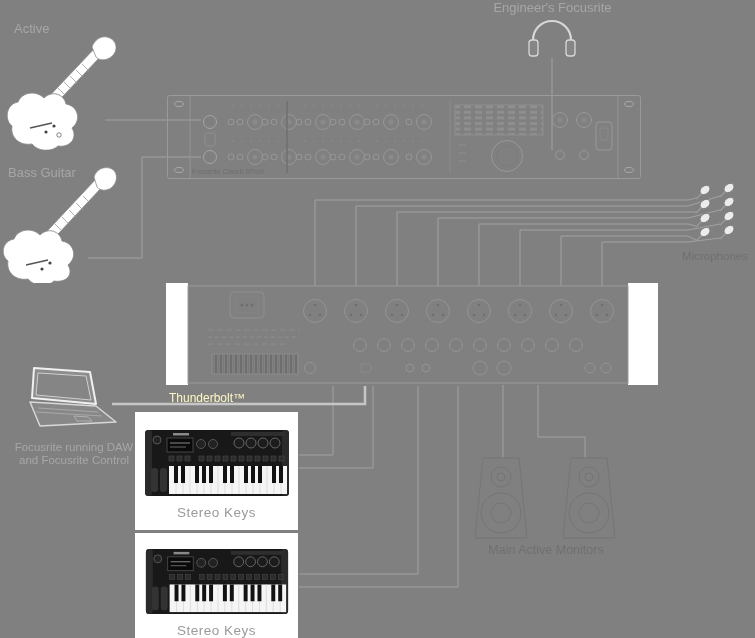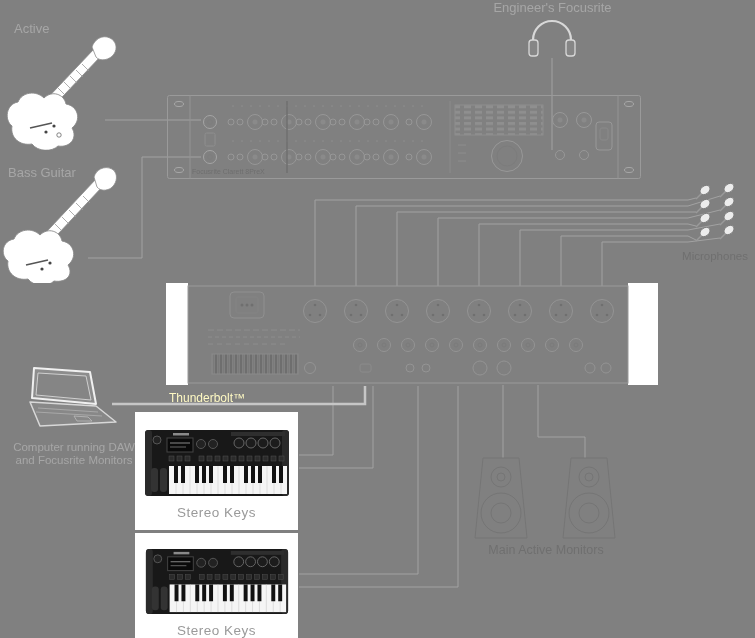--- a/index.html
+++ b/index.html
@@ -48,22 +48,22 @@
     <polyline points="299,587 458,587 458,386"></polyline>
     <polyline points="112,404 365,404 365,386" stroke="#c6c6c6" stroke-width="2.5"></polyline>
   </svg>
 
   <div class="lbl" style="left:14px;top:22px;">Active</div>
   <div class="lbl" style="left:8px;top:166px;">Bass Guitar</div>
   <div class="lbl center" style="left:470px;top:1px;width:165px;">Engineer's Focusrite</div>
   <div class="lbl center dark" style="left:676px;top:250px;width:78px;font-size:11.5px;">Microphones</div>
   <div class="lbl center dark" style="left:462px;top:543px;width:168px;font-size:12.5px;">Main Active Monitors</div>
   <div class="lbl center" style="left:0px;top:441px;width:148px;font-size:11.5px;">
-    <div>Computer running DAW</div>
-    <div>and Focusrite Monitors</div>
+    <div>Focusrite running DAW</div>
+    <div>and Focusrite Control</div>
   </div>
   <div class="lbl vdark" style="left:169px;top:392px;font-size:12px;">Thunderbolt™</div>
 
   <svg class="abs" style="left:2px;top:32px;" width="118" height="118" viewBox="0 0 118 118">
     <polygon points="38,74 92,17 99,24 45,81" fill="#ffffff" stroke="#8a8a8a" stroke-width="0.8"></polygon>
     <g stroke="#9a9a9a" stroke-width="0.8">
       <line x1="50" y1="62" x2="57" y2="69"></line>
         <line x1="56" y1="56" x2="63" y2="63"></line>
       <line x1="62" y1="50" x2="69" y2="57"></line>
         <line x1="68" y1="44" x2="75" y2="51"></line>

